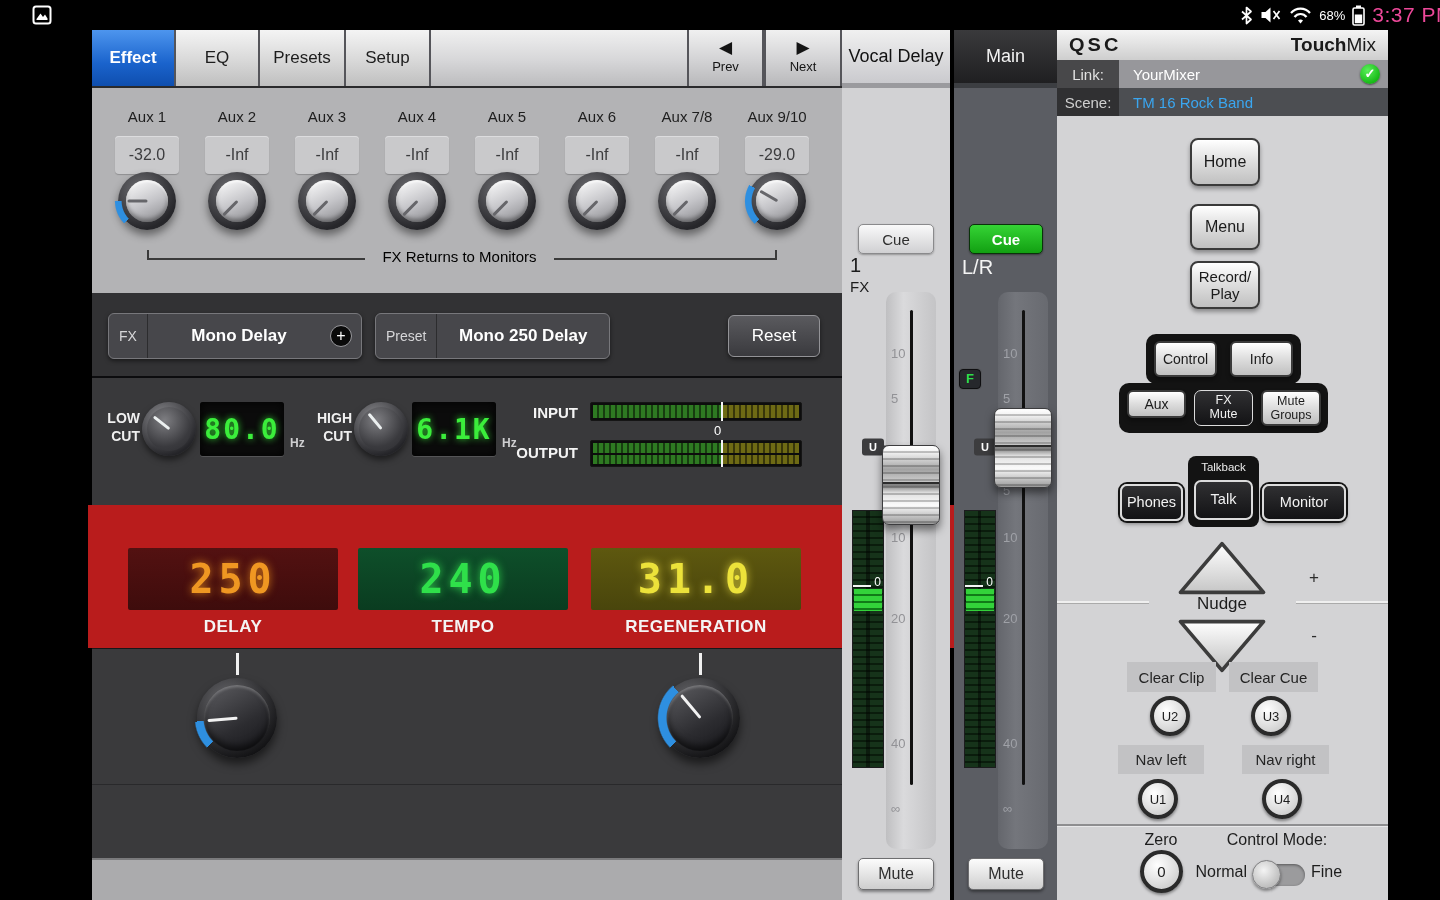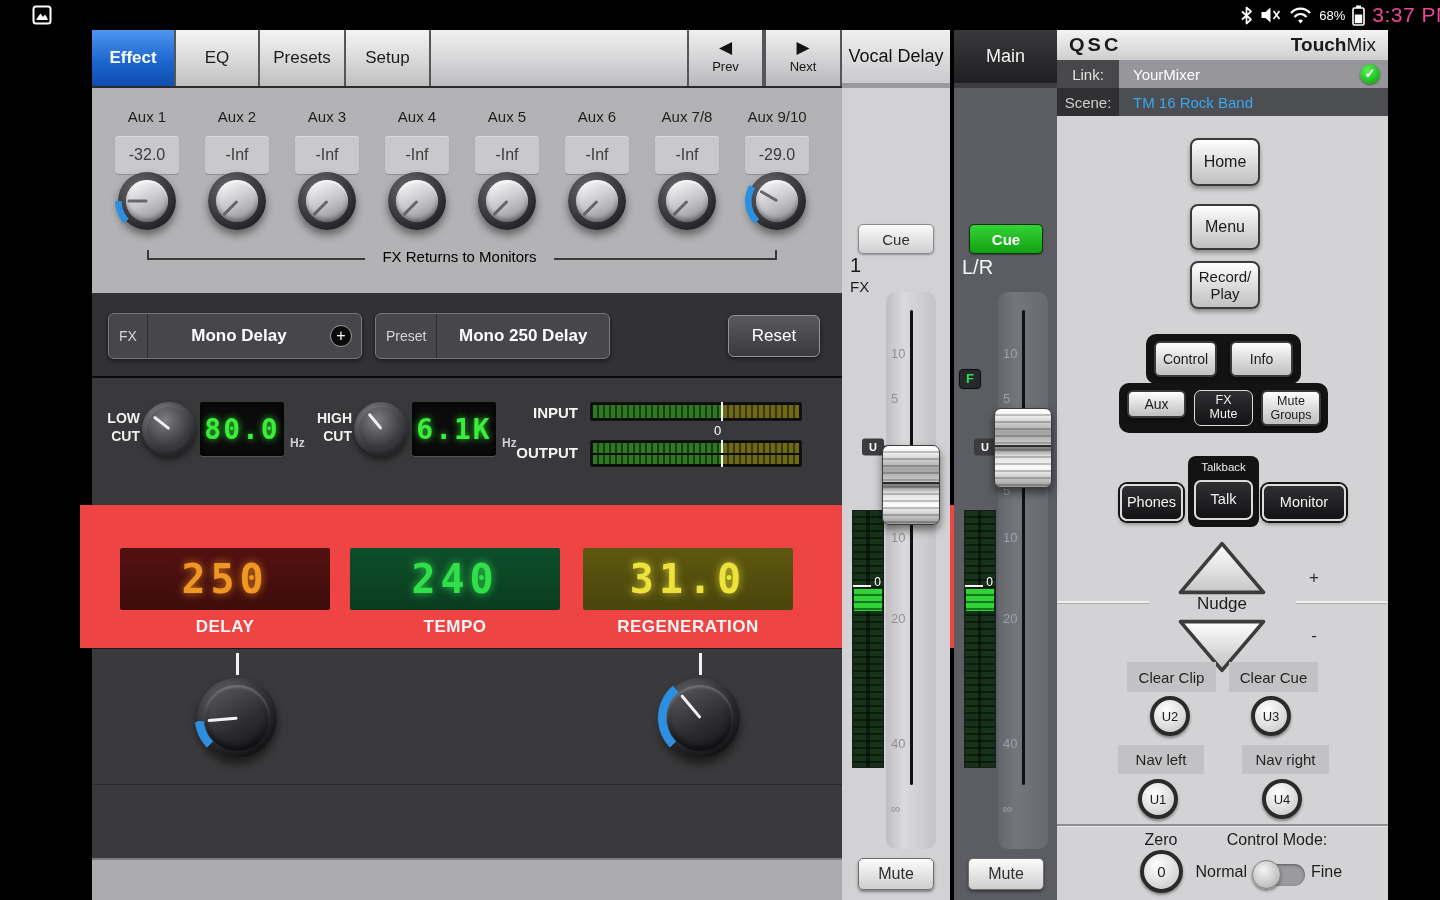--- a/index.html
+++ b/index.html
@@ -82,21 +82,21 @@
   .led.green { color:#3bee3b; text-shadow:0 0 7px rgba(60,255,60,.8); font-size:28px; letter-spacing:2px; }
   .hz { position:absolute; font-size:12px; font-weight:bold; color:#cfcfd1; }
   .iolbl { position:absolute; font-size:15px; font-weight:bold; color:#f4f4f4; text-align:right; width:66px; }
   .hmeter { position:absolute; background:#0d0d0d; border:1px solid #151515; border-radius:2px; }
   .hmeter .grn { position:absolute; left:2px; top:2px; bottom:2px; width:62%; background:repeating-linear-gradient(90deg,#2e7a22 0 4px,#173d10 4px 6px); }
   .hmeter .ylw { position:absolute; left:calc(62% + 2px); top:2px; bottom:2px; right:2px; background:repeating-linear-gradient(90deg,#6e6a14 0 4px,#38360a 4px 6px); }
   .hmeter .tick { position:absolute; left:62%; top:-1px; bottom:-1px; width:2px; background:#f5f5f5; }
   .hmeter.two::after { content:""; position:absolute; left:2px; right:2px; top:50%; height:2px; margin-top:-1px; background:#0d0d0d; }
   .mzero { position:absolute; font-size:13px; color:#fff; }
 
-  .display-section { position:absolute; left:60px; top:505px; width:882px; height:143px; background:#ef4444; }
+  .display-section { position:absolute; left:68px; top:505px; width:882px; height:143px; background:#b91c1c; }
   .pled { position:absolute; width:210px; height:62px; border-radius:2px; display:flex; align-items:center; justify-content:center;
           font-family:"DejaVu Sans Mono",monospace; font-weight:bold; font-size:40px; letter-spacing:5px; }
   .pled.red { background:linear-gradient(#531111,#3e0c0c); color:#ef9722; text-shadow:0 0 8px rgba(255,160,30,.7); }
   .pled.grn { background:linear-gradient(#0e4f2a,#0a3c20); color:#2fe04a; text-shadow:0 0 8px rgba(60,255,90,.7); }
   .pled.ylw { background:linear-gradient(#5e580f,#49450c); color:#ece23a; text-shadow:0 0 8px rgba(255,240,70,.7); }
   .plbl { position:absolute; width:210px; text-align:center; font-size:17px; font-weight:bold; color:#f4f4f4; letter-spacing:.5px; }
 
   .knob-section { position:absolute; left:72px; top:648px; width:750px; height:210px; background:#3a3a3c; border-top:1px solid #18181a; }
   .ktick { position:absolute; top:4px; width:3px; height:22px; background:#f0f0f0; }
   .kdiv { position:absolute; left:0; top:135px; width:100%; height:1px; background:#29292b; }

